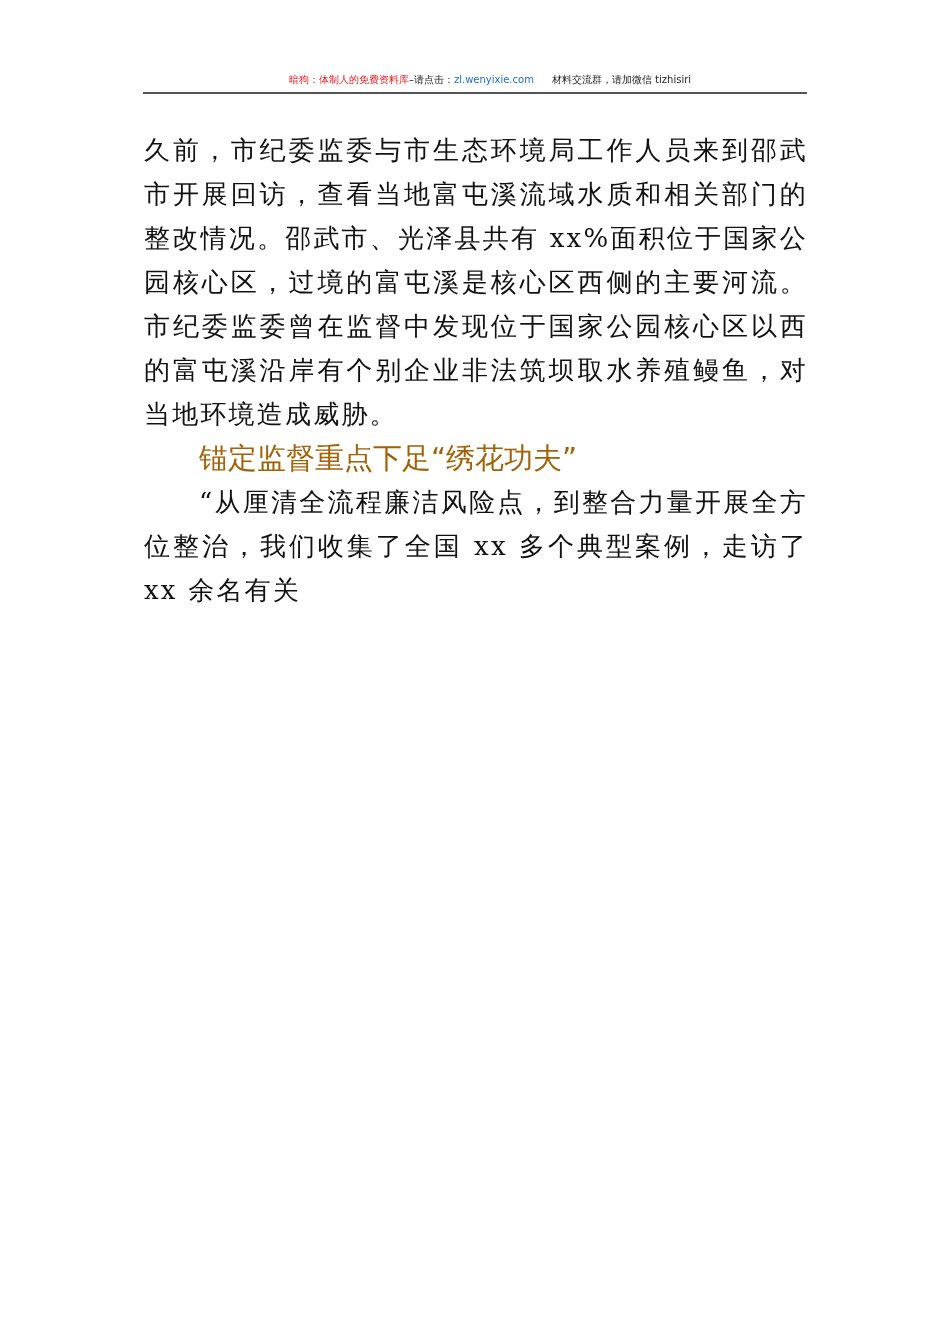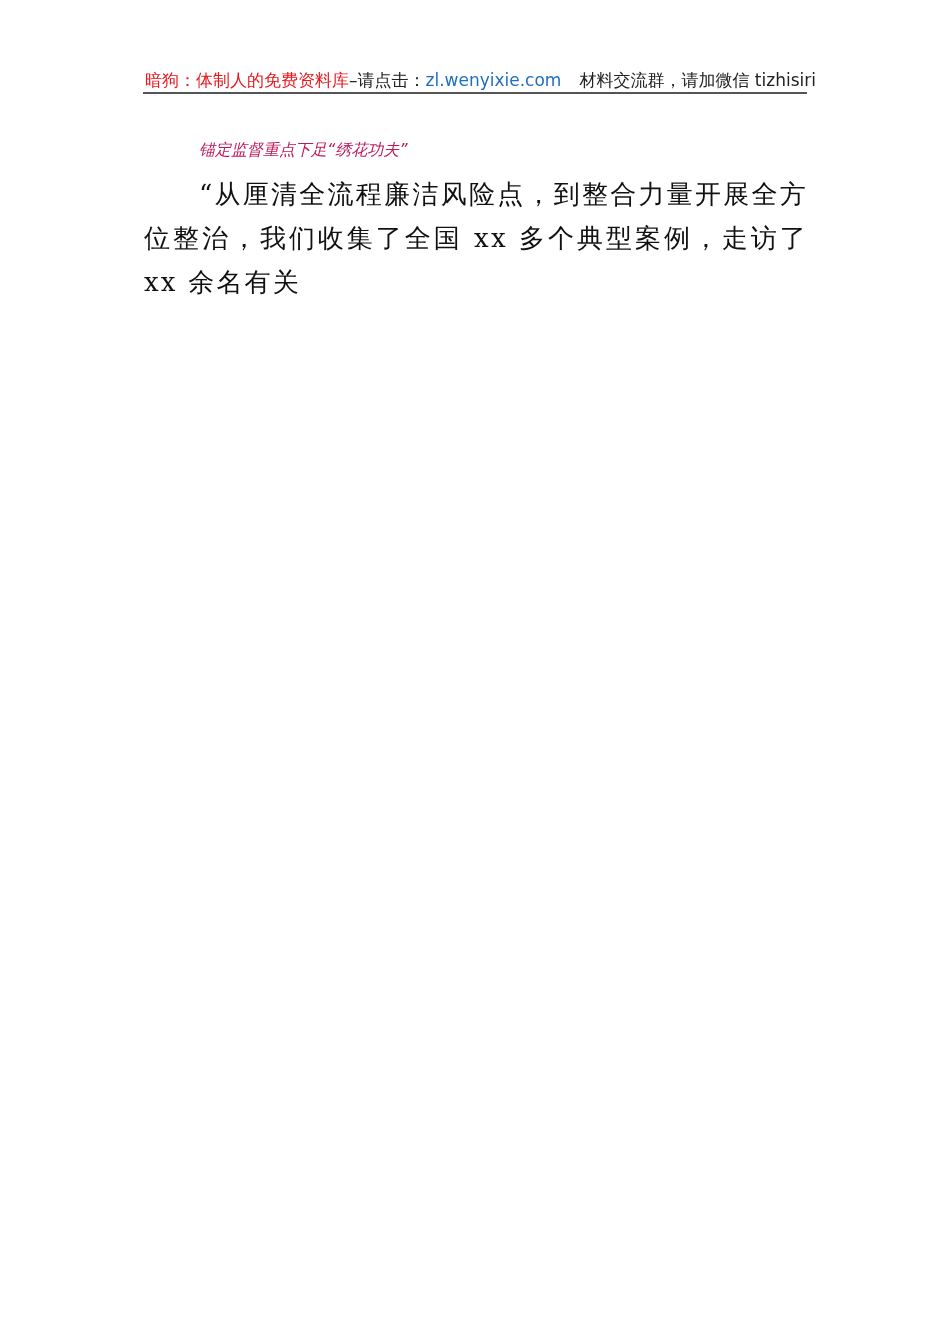--- a/index.html
+++ b/index.html
@@ -1,48 +1,49 @@
 <!DOCTYPE html>
 <html><head>
 <meta charset="utf-8">
 <style>
   html, body { margin: 0; padding: 0; background: #ffffff; }
   body { width: 950px; height: 1344px; position: relative; overflow: hidden; }
   .page { position: absolute; left: 0; top: 0; width: 950px; height: 1344px; background: #fff; }
   .header {
-    position: absolute; left: 145px; top: 68px; width: 662px; height: 24px;
-    font-family: "DejaVu Sans", "Liberation Sans", sans-serif; font-size: 17px;
+    position: absolute; left: 159px; top: 68px; width: 662px; height: 24px;
+    font-family: "DejaVu Sans", "Liberation Sans", sans-serif; font-size: 10px;
     white-space: nowrap; line-height: 24px; text-align: center;
   }
   .header .red { color: #e8191e; }
   .header .dark { color: #222222; }
   .header .blue { color: #1f6fc0; }
   .header .gap { display: inline-block; width: 18px; }
   .header-rule {
     position: absolute; left: 143px; top: 92px; width: 664px; height: 2px; background: #555555;
   }
   .body {
     position: absolute; left: 144px; top: 128px; width: 664px;
     font-family: "DejaVu Serif", "Liberation Serif", serif;
     font-size: 26px; line-height: 44px; color: #111111;
     letter-spacing: 2.2px; text-align: justify;
   }
   .body p { margin: 0; }
   .indent { text-indent: 55px; }
   .heading {
     font-family: "DejaVu Sans", "Liberation Sans", sans-serif;
-    font-size: 16px; letter-spacing: 0; padding-left: 55px; line-height: 44px; color: #be185d; font-style: italic;
+    font-size: 29px; letter-spacing: 0; padding-left: 55px; line-height: 44px; color: #a16207;
   }
 </style>
 </head>
 <body>
 
 <div class="page">
   <div class="header">
     <span class="red">暗狗：体制人的免费资料库</span><span class="dark">–请点击：</span><span class="blue">zl.wenyixie.com</span><span class="gap"></span><span class="dark">材料交流群，请加微信 tizhisiri</span>
   </div>
   <div class="header-rule"></div>
 
   <div class="body">
+    <p>久前，市纪委监委与市生态环境局工作人员来到邵武市开展回访，查看当地富屯溪流域水质和相关部门的整改情况。邵武市、光泽县共有 xx%面积位于国家公园核心区，过境的富屯溪是核心区西侧的主要河流。市纪委监委曾在监督中发现位于国家公园核心区以西的富屯溪沿岸有个别企业非法筑坝取水养殖鳗鱼，对当地环境造成威胁。</p>
     <p class="heading">锚定监督重点下足“绣花功夫”</p>
     <p class="indent">“从厘清全流程廉洁风险点，到整合力量开展全方位整治，我们收集了全国 xx 多个典型案例，走访了 xx 余名有关</p>
   </div>
 </div>
 
 </body></html>

